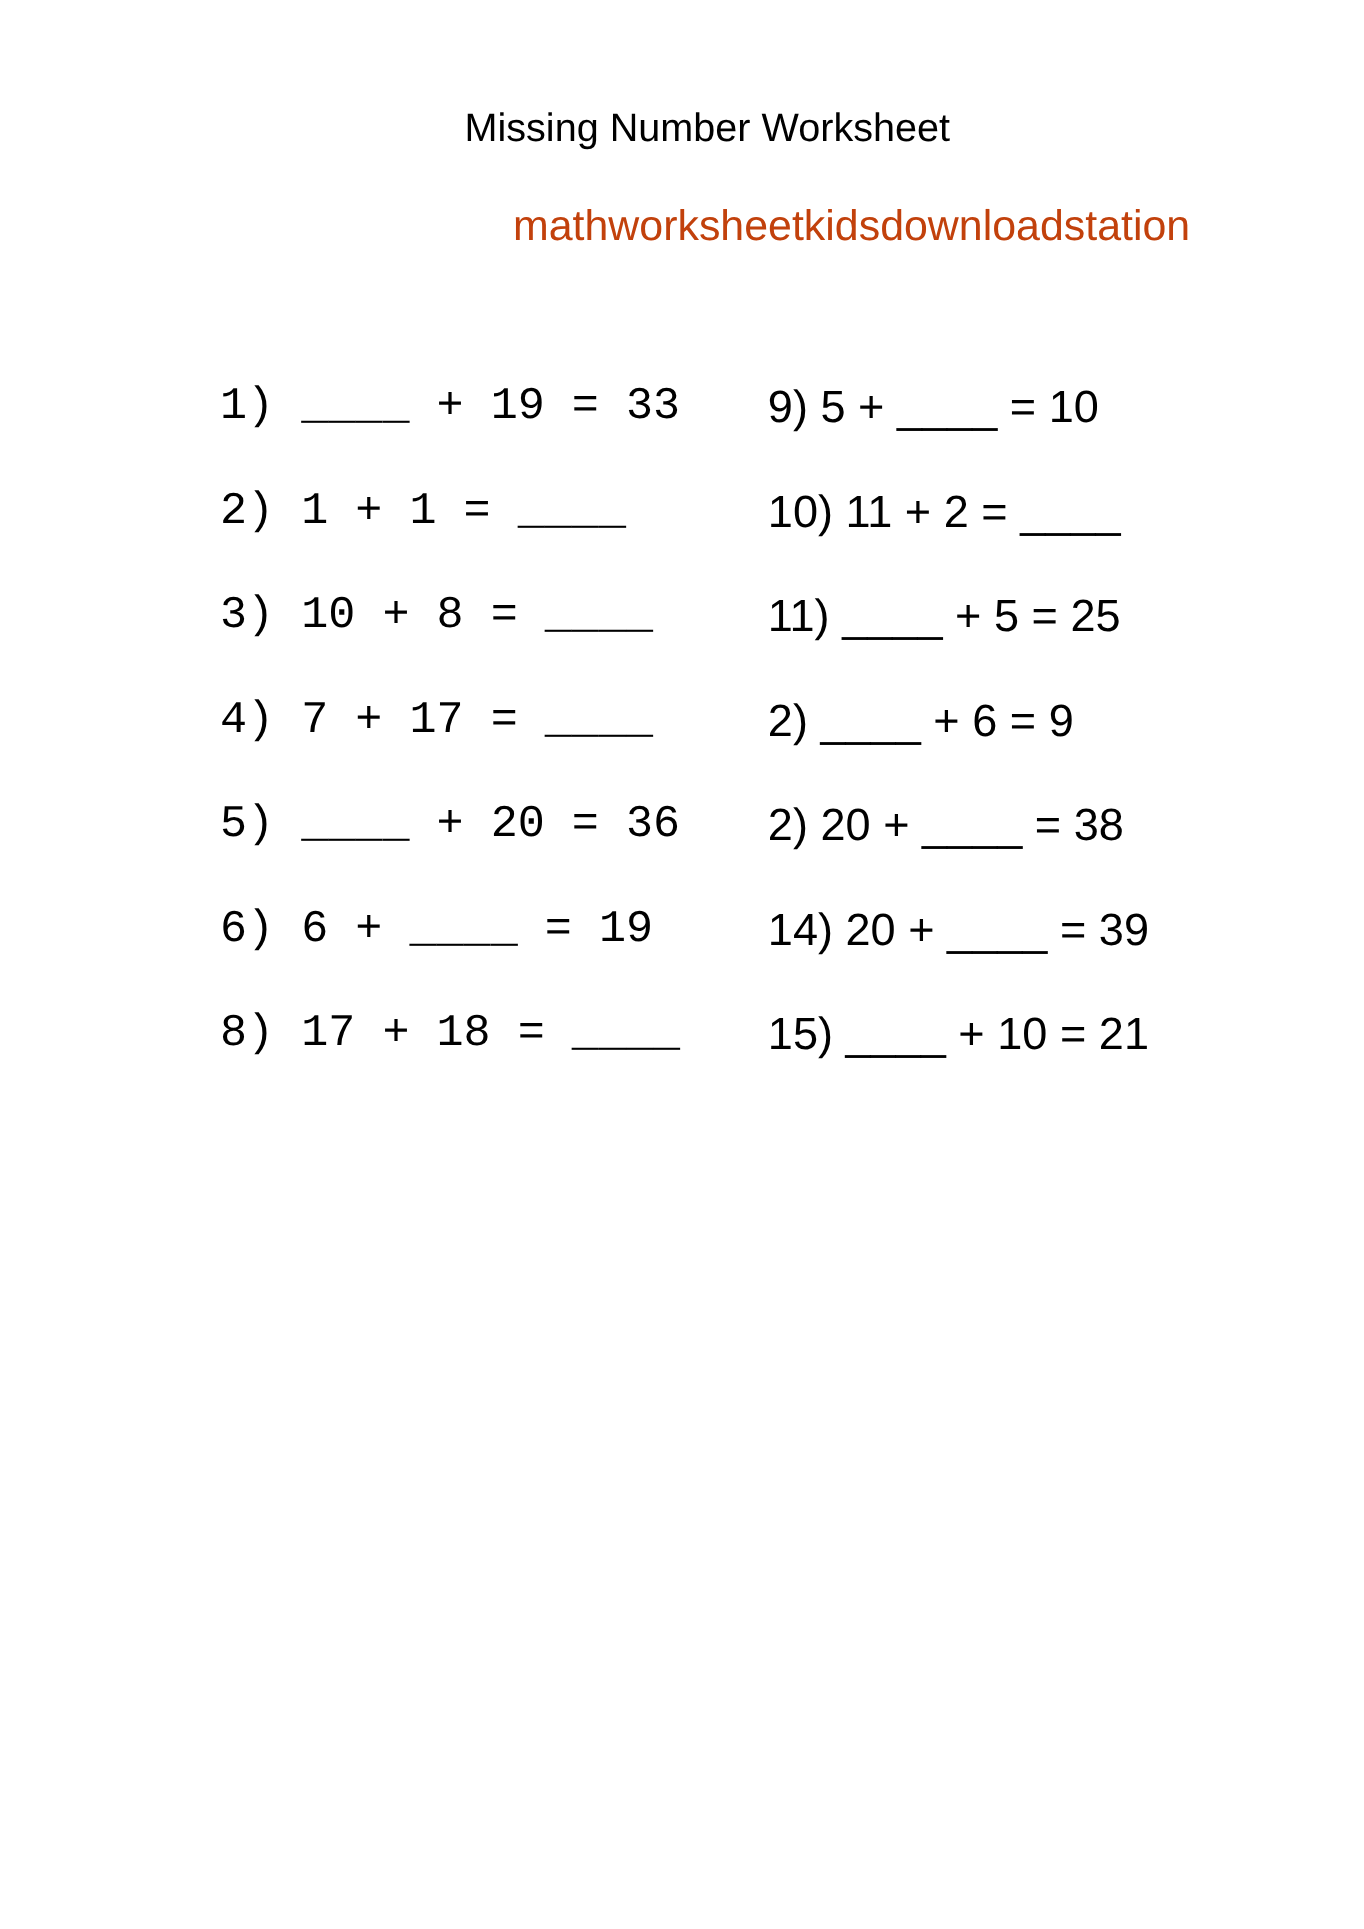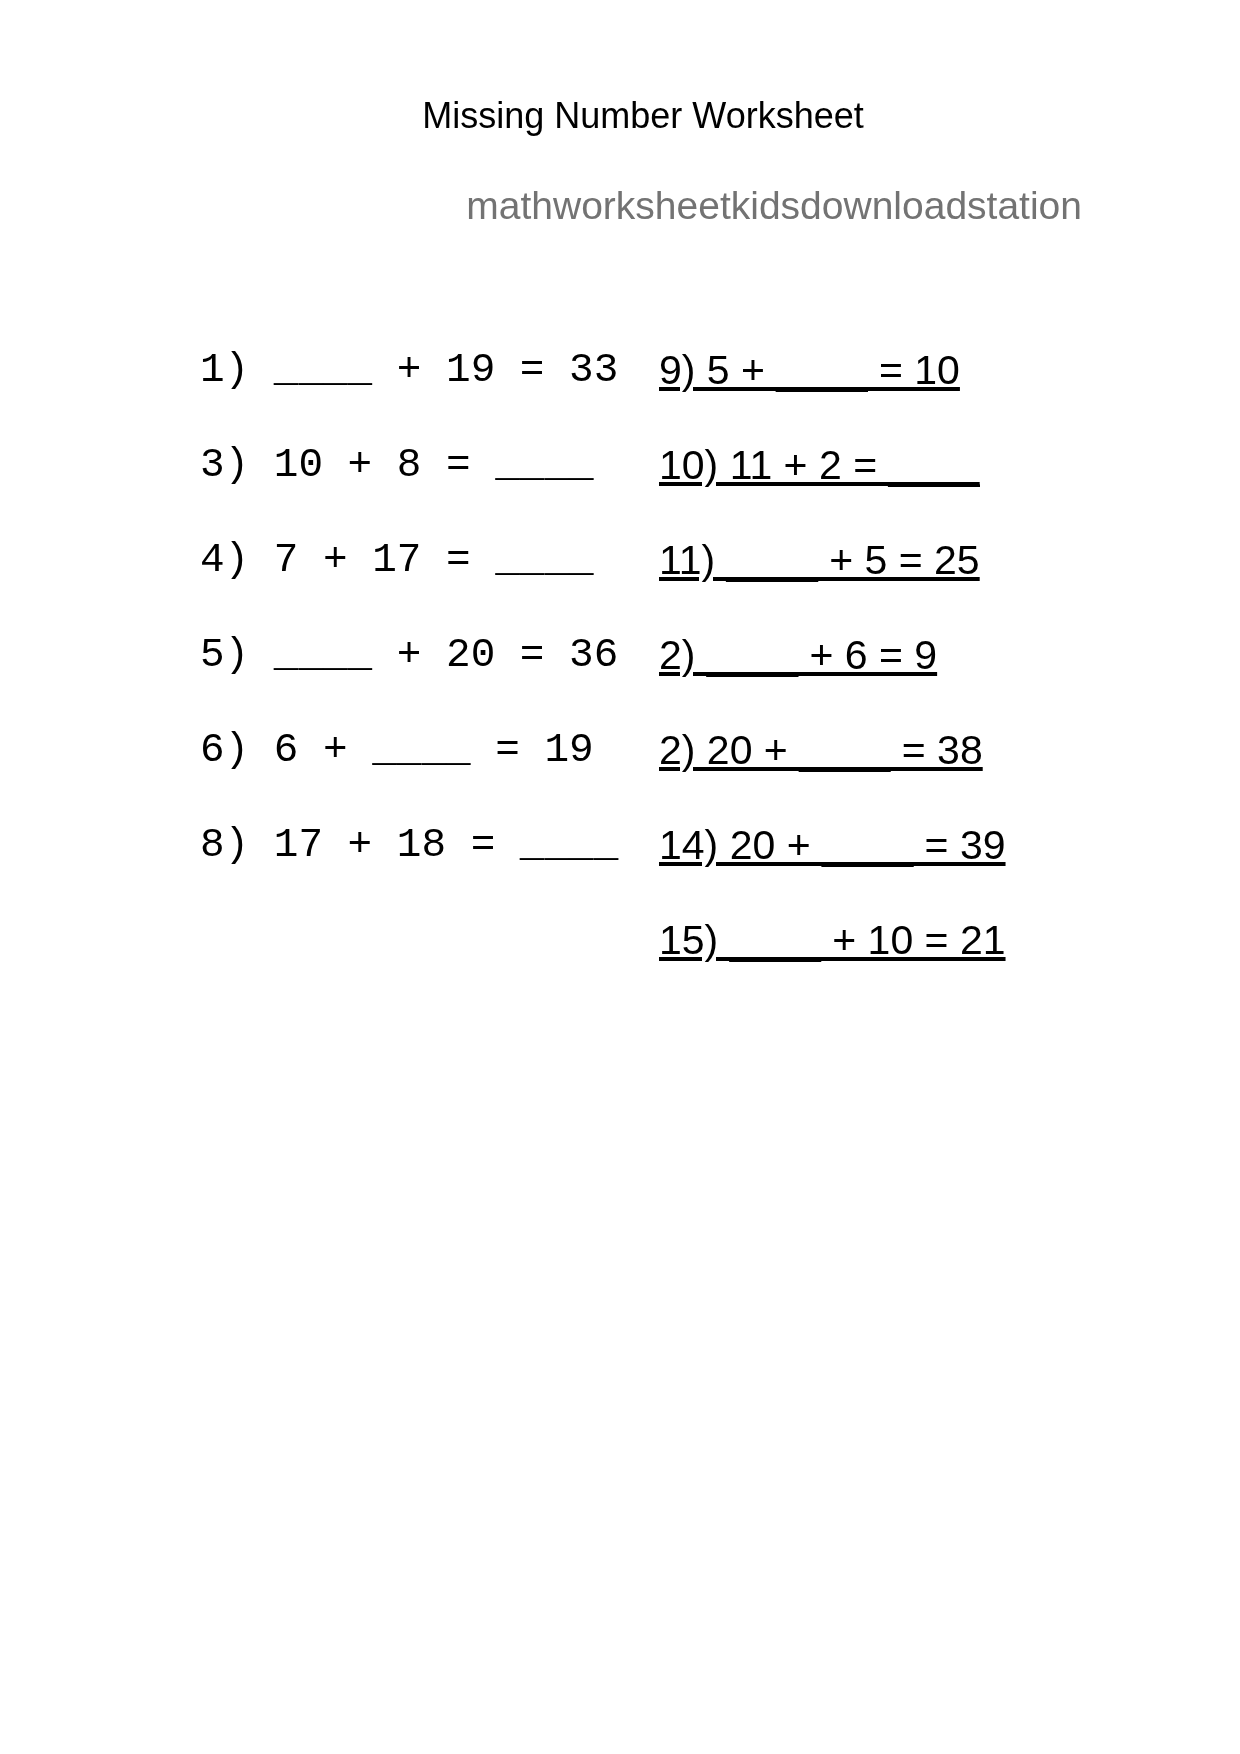--- a/index.html
+++ b/index.html
@@ -1,31 +1,32 @@
 <!DOCTYPE html>
 <html><head>
   <meta charset="utf-8">
   <style>
     html, body { margin: 0; padding: 0; background: #ffffff; }
     body { width: 1240px; height: 1754px; position: relative; overflow: hidden; font-family: "Liberation Sans", sans-serif; color: #000; }
     .title { position: absolute; left: 16px; width: 1240px; top: 98px; text-align: center; font-size: 36px; line-height: 1; padding-left: 14px; box-sizing: border-box; }
-    .subtitle { position: absolute; right: 158px; top: 186px; font-size: 39px; color: #737373; line-height: 1; }
+    .subtitle { position: absolute; right: 158px; top: 186px; font-size: 39px; color: #c2410c; line-height: 1; }
     .col { position: absolute; top: 350px; }
     .col.left { left: 200px; font-family: Liberation Mono, monospace; }
-    .col.right { left: 659px; text-decoration: underline; }
+    .col.right { left: 698px; }
     .problem { height: 95px; font-size: 41px; line-height: 1; white-space: pre; }
   </style>
 </head>
 <body>
 
 <div class="title">Missing Number Worksheet</div>
 <div class="subtitle">mathworksheetkidsdownloadstation</div>
 
 <div class="col left">
   <div class="problem">1) ____ + 19 = 33</div>
+  <div class="problem">2) 1 + 1 = ____</div>
   <div class="problem">3) 10 + 8 = ____</div>
   <div class="problem">4) 7 + 17 = ____</div>
   <div class="problem">5) ____ + 20 = 36</div>
   <div class="problem">6) 6 + ____ = 19</div>
   <div class="problem">8) 17 + 18 = ____</div>
 </div>
 
 <div class="col right">
   <div class="problem">9) 5 + ____ = 10</div>
   <div class="problem">10) 11 + 2 = ____</div>

